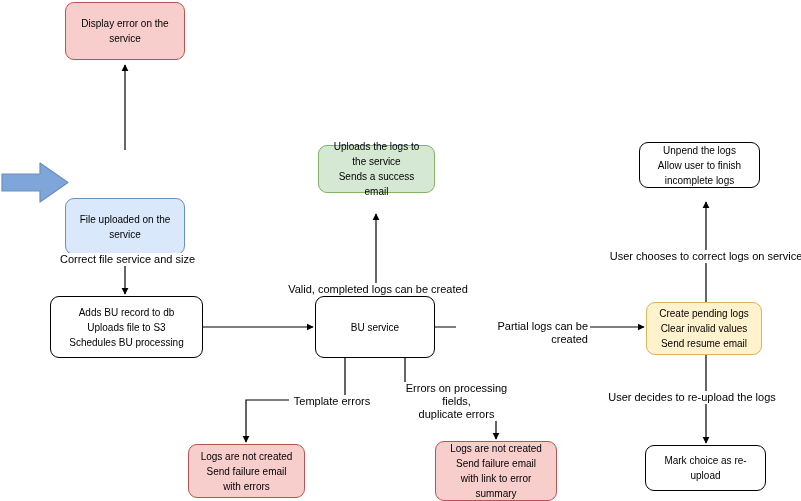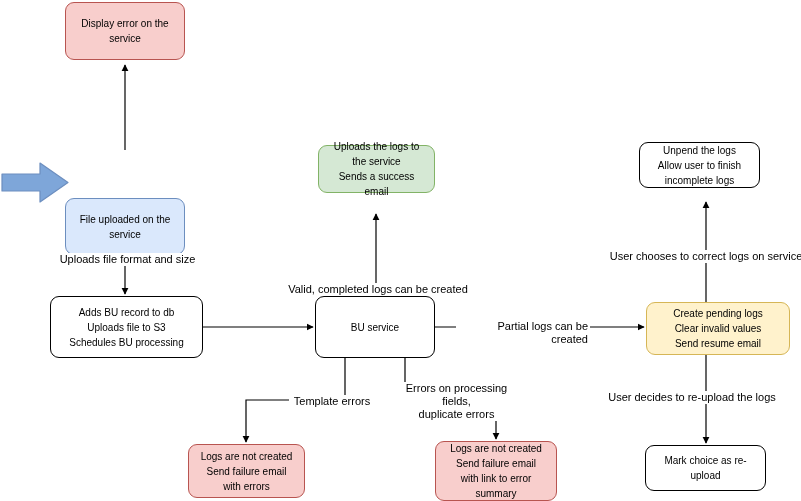--- a/index.html
+++ b/index.html
@@ -106,38 +106,38 @@
 the service
 Sends a success
 email</div>
 
   <div class="node plain" style="left:315px; top:296px; width:120px; height:62px;">BU service</div>
 
   <div class="node plain" style="left:639px; top:142px; width:121px; height:46px;">Unpend the logs
 Allow user to finish
 incomplete logs</div>
 
-  <div class="node yellow" style="left:646px; top:302px; width:144px; height:53px;">Create pending logs
+  <div class="node yellow" style="left:646px; top:302px; width:116px; height:53px;">Create pending logs
 Clear invalid values
 Send resume email</div>
 
   <div class="node pink" style="left:188px; top:444px; width:117px; height:54px;">Logs are not created
 Send failure email
 with errors</div>
 
   <div class="node pink" style="left:435px; top:441px; width:122px; height:60px;">Logs are not created
 Send failure email
 with link to error
 summary</div>
 
   <div class="node plain" style="left:645px; top:445px; width:121px; height:46px;">Mark choice as re-
 upload</div>
 
 
-  <div class="edge-label" style="left:53px; top:253px; width:145px;">Uploads file format and size</div>
+  <div class="edge-label" style="left:53px; top:253px; width:145px;">Correct file service and size</div>
 
   <div class="edge-label" style="left:281px; top:251px; width:190px;margin-top:32px;">Valid, completed logs can be created</div>
 
   <div class="edge-label" style="left:456px; top:320px; width:130px;text-align:right;">Partial logs can be created</div>
 
   <div class="edge-label" style="left:289px; top:395px; width:82px;">Template errors</div>
 
   <div class="edge-label" style="left:392px; top:382px; width:125px;">Errors on processing fields,
 duplicate errors</div>
 

